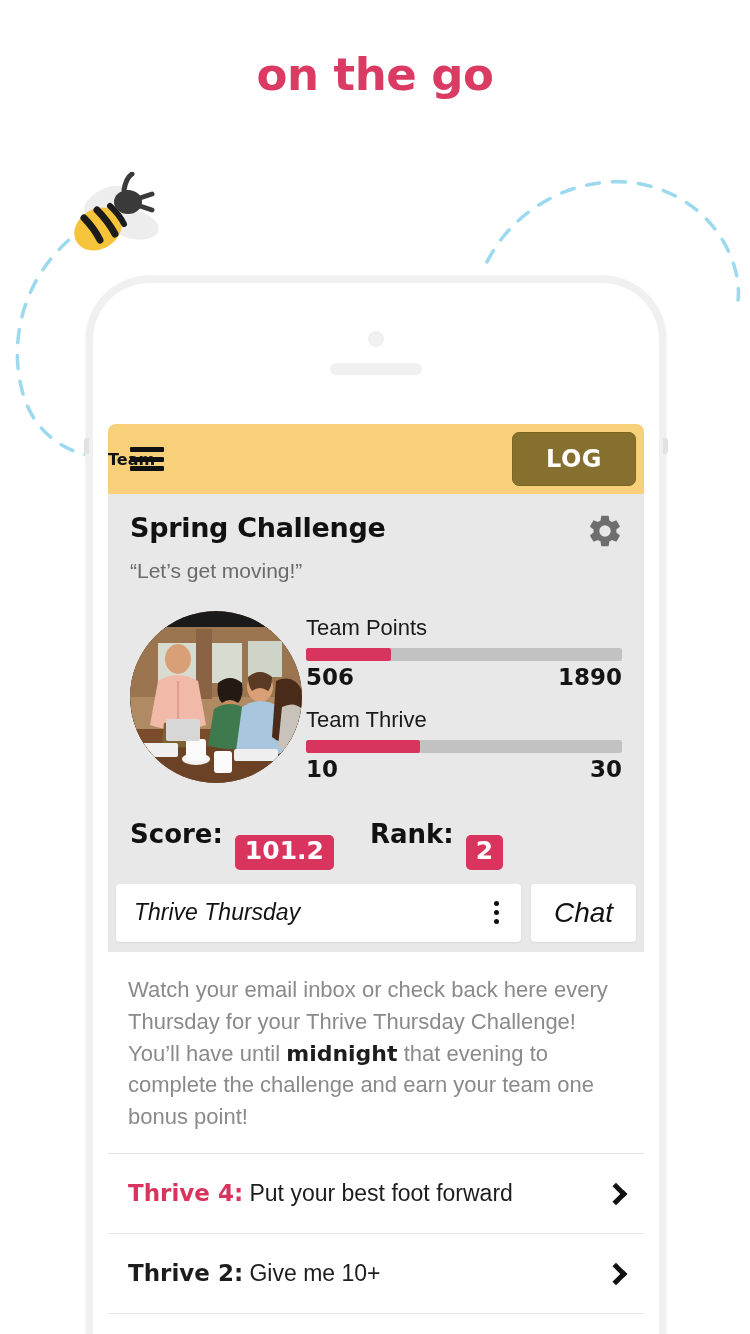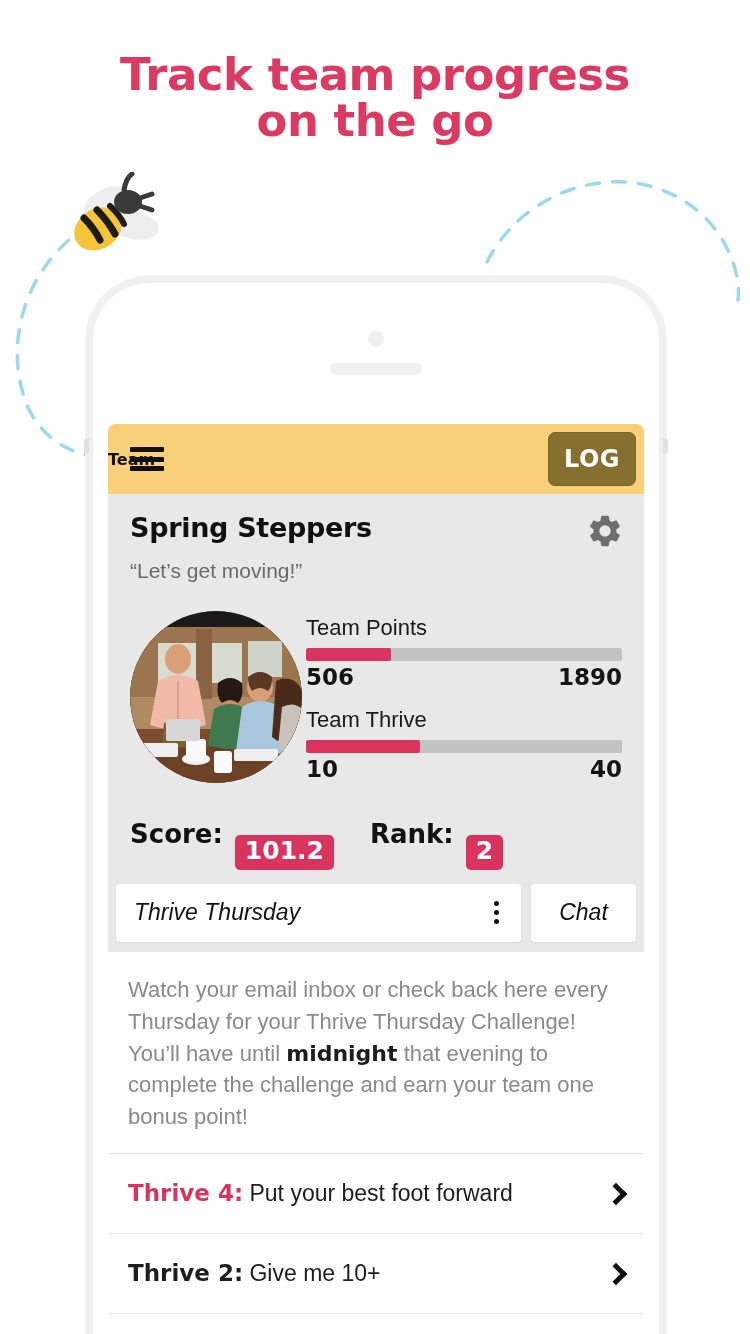--- a/index.html
+++ b/index.html
@@ -117,21 +117,21 @@
     width:100%;
     text-align:left;
     font-family:"DejaVu Sans", sans-serif;
     font-weight:bold;
     font-size:16px;
     color:#111;
   }
   .log-btn {
     position:absolute;
     right:8px; top:8px;
-    width:88px; height:54px;
+    width:124px; height:54px;
     background:#85702F;
     border-radius:7px;
     color:#fff;
     font-family:"DejaVu Sans", sans-serif;
     font-weight:bold;
     font-size:24px;
     letter-spacing:0.5px;
     display:flex; align-items:center; justify-content:center;
     cursor:pointer;
     border:1px solid #7a671f;
@@ -251,21 +251,21 @@
   .kebab { display:flex; flex-direction:column; gap:4px; padding-right:4px; cursor:pointer; }
   .kebab i { width:5px; height:5px; border-radius:50%; background:#111; display:block; }
   .tab-chat {
     width:105px;
     background:#fff;
     border-radius:4px;
     height:58px;
     display:flex;
     align-items:center;
     justify-content:center;
-    font-size:23px;
+    font-size:28px;
     color:#111;
     cursor:pointer;
     box-shadow:0 1px 2px rgba(0,0,0,0.08);
   }
 
   
   .description {
     padding:22px 20px 20px 20px;
     font-size:22px;
     line-height:1.45;
@@ -297,21 +297,20 @@
     border-right:5px solid #111;
     border-bottom:5px solid #111;
     transform:rotate(-45deg);
     flex:0 0 auto;
   }
 </style>
 </head>
 <body>
 
 <div class="headline">
-  <span class="headline-line">Track team progress</span>
   <span class="headline-line">on the go</span>
 </div>
 
 <svg class="flightpath" viewBox="0 0 750 520">
   <path d="M112 212 C 30 250, 6 330, 22 390 C 36 448, 96 470, 140 450" fill="none" stroke="#9BD9EE" stroke-width="3.5" stroke-dasharray="13 13" stroke-linecap="round"></path>
   <path d="M487 262 C 520 196, 600 166, 662 190 C 720 212, 742 268, 738 300" fill="none" stroke="#9BD9EE" stroke-width="3.5" stroke-dasharray="13 13" stroke-linecap="round"></path>
 </svg>
 
 <svg class="bee" viewBox="0 0 110 100">
   <ellipse cx="44" cy="30" rx="24" ry="13" fill="#EDEDED" transform="rotate(-28 44 30)"></ellipse>
@@ -338,21 +337,21 @@
       <div class="hamburger">
         <span></span>
           <span></span>
           <span></span>
       </div>
       <div class="app-title">Team</div>
       <div class="log-btn">LOG</div>
     </div>
 
     <div class="team-panel">
-      <div class="team-name">Spring Steppers</div>
+      <div class="team-name">Spring Challenge</div>
       <div class="team-motto">“Let’s get moving!”</div>
 
       <svg class="gear-icon" viewBox="0 0 24 24" fill="#6E6E6E">
         <path d="M19.14 12.94a7.4 7.4 0 0 0 .06-.94 7.4 7.4 0 0 0-.06-.94l2.03-1.58a.5.5 0 0 0 .12-.62l-1.92-3.32a.5.5 0 0 0-.6-.22l-2.39.96a7.3 7.3 0 0 0-1.63-.94l-.36-2.54a.5.5 0 0 0-.5-.42h-3.84a.5.5 0 0 0-.5.42l-.36 2.54c-.59.24-1.13.56-1.63.94l-2.39-.96a.5.5 0 0 0-.6.22L2.65 8.86a.5.5 0 0 0 .12.62l2.03 1.58c-.04.31-.06.63-.06.94s.02.63.06.94l-2.03 1.58a.5.5 0 0 0-.12.62l1.92 3.32c.12.22.38.3.6.22l2.39-.96c.5.38 1.04.7 1.63.94l.36 2.54c.04.24.25.42.5.42h3.84c.25 0 .46-.18.5-.42l.36-2.54c.59-.24 1.13-.56 1.63-.94l2.39.96c.22.08.48 0 .6-.22l1.92-3.32a.5.5 0 0 0-.12-.62l-2.03-1.58zM12 15.6A3.6 3.6 0 1 1 12 8.4a3.6 3.6 0 0 1 0 7.2z"></path>
       </svg>
 
       <div class="team-body">
 
         <div class="team-photo">
           <svg viewBox="0 0 172 172">
@@ -411,21 +410,21 @@
             </div>
           </div>
 
           <div class="stat-block">
             <div class="stat-label">Team Thrive</div>
             <div class="bar-track">
               <div class="bar-fill" id="bar1" style="width: 36%;"></div>
             </div>
             <div class="bar-values">
               <span>10</span>
-              <span>40</span>
+              <span>30</span>
             </div>
           </div>
         </div>
       </div>
 
       <div class="score-row">
         <span>Score:</span>
         <span class="badge">101.2</span>
         <span class="score-gap"></span>
         <span>Rank:</span>

